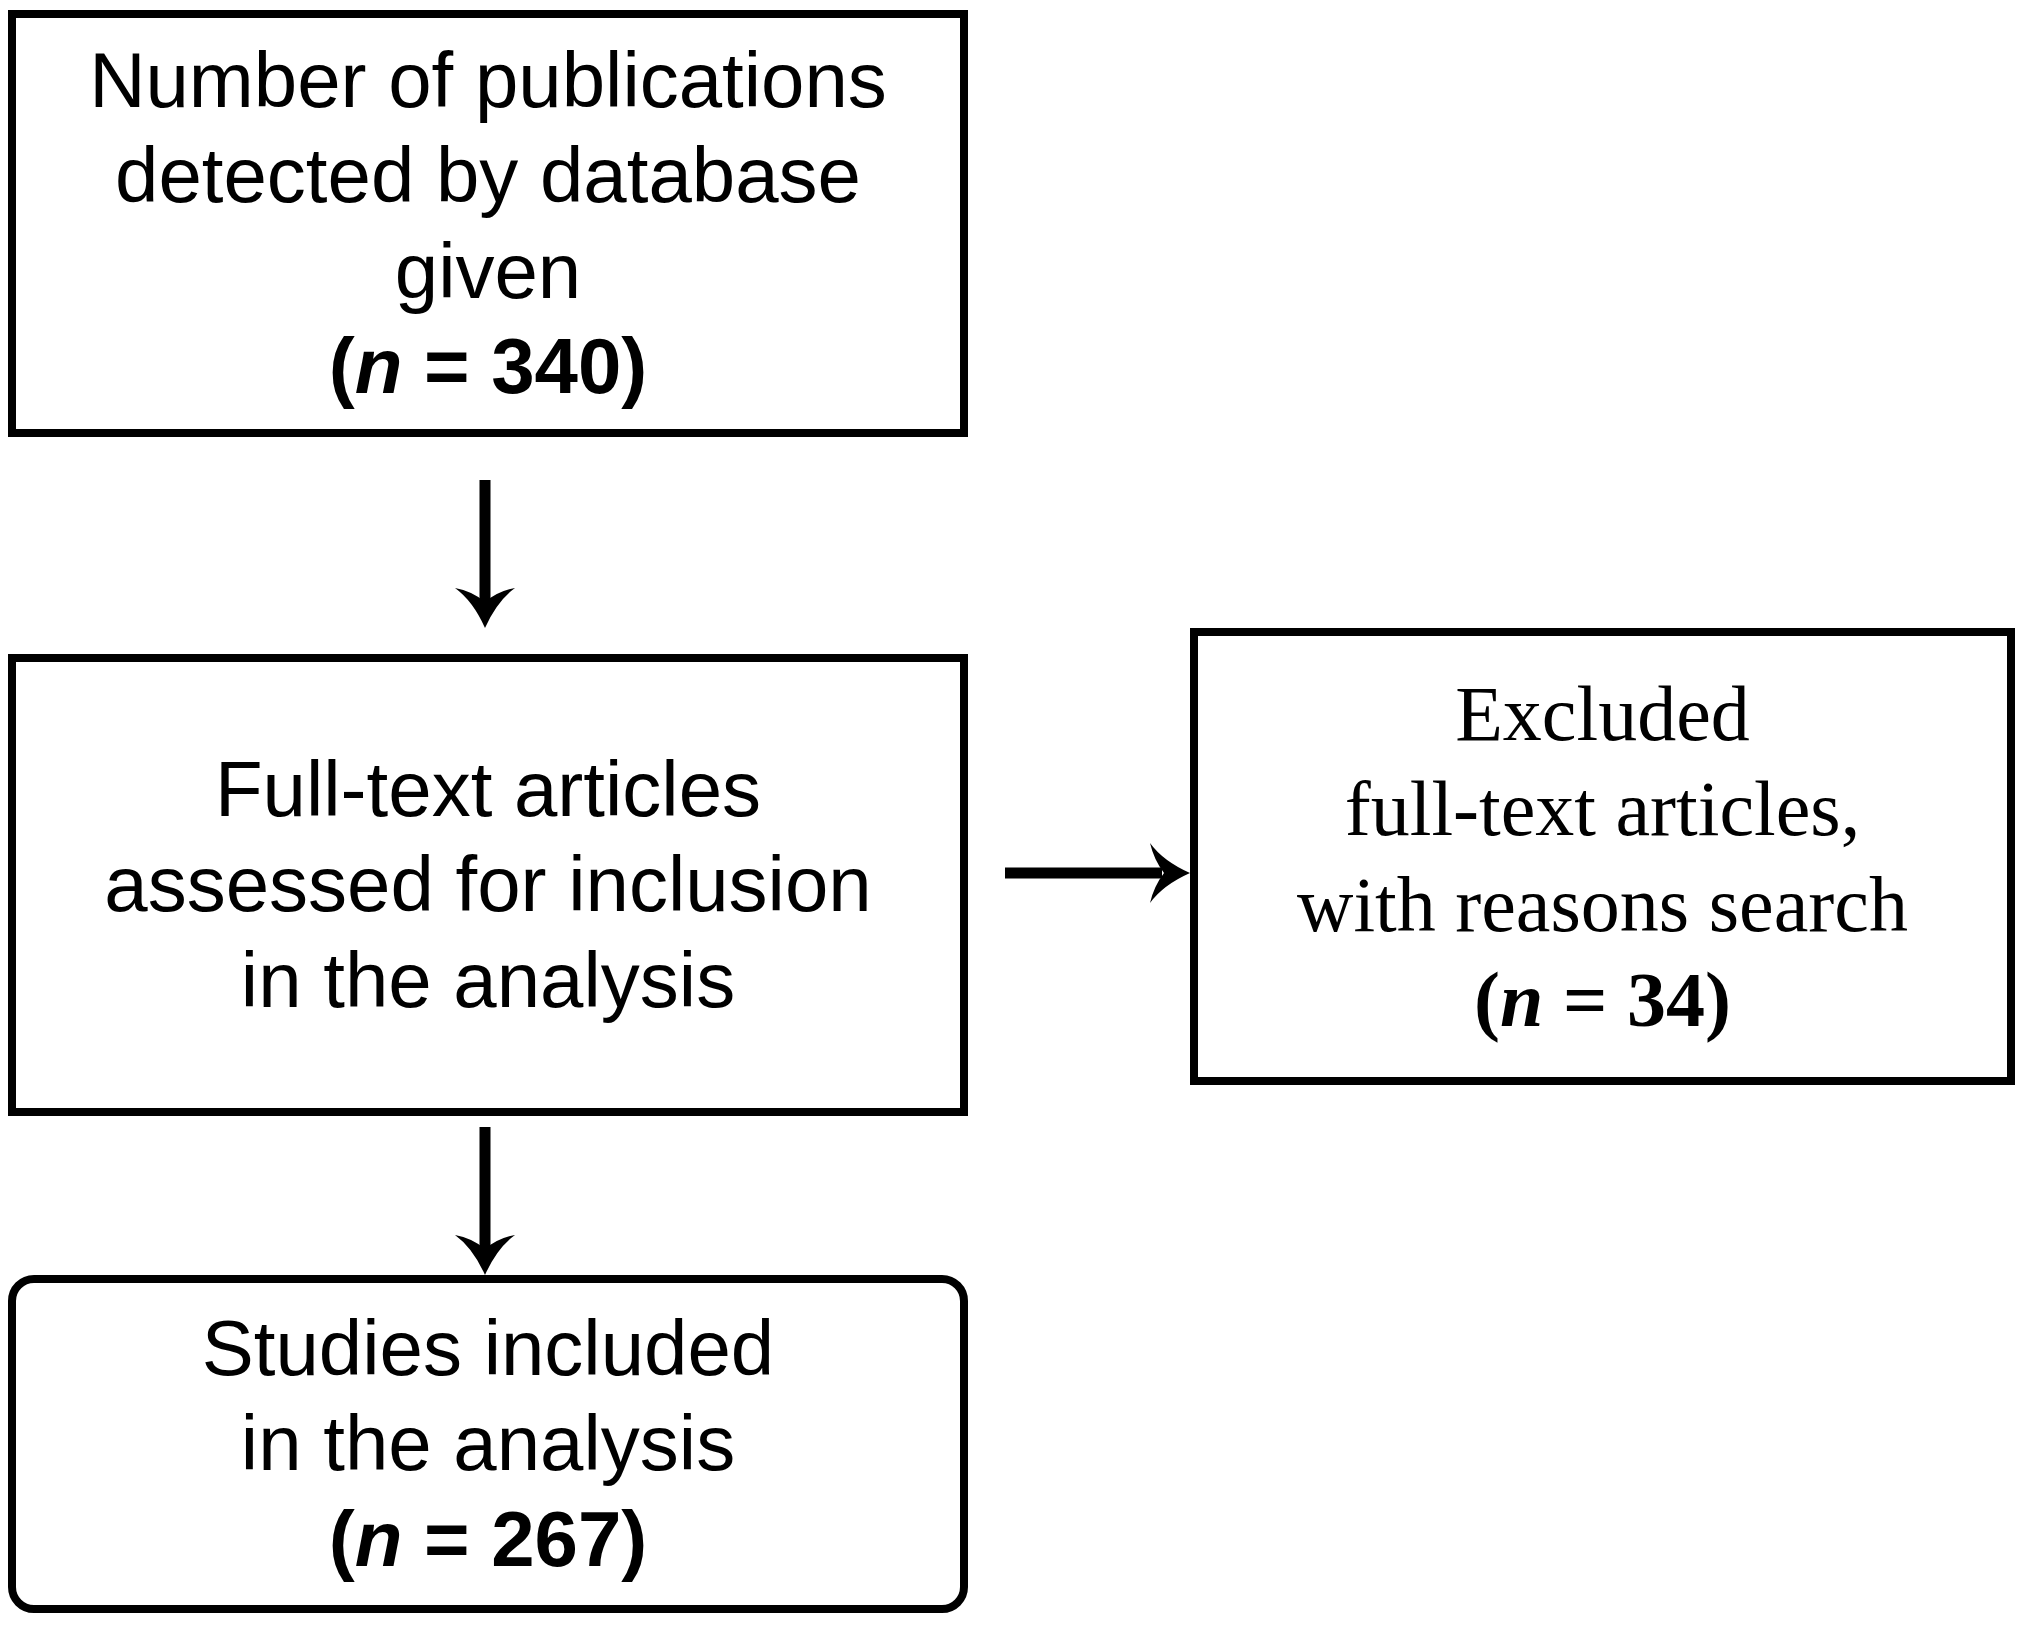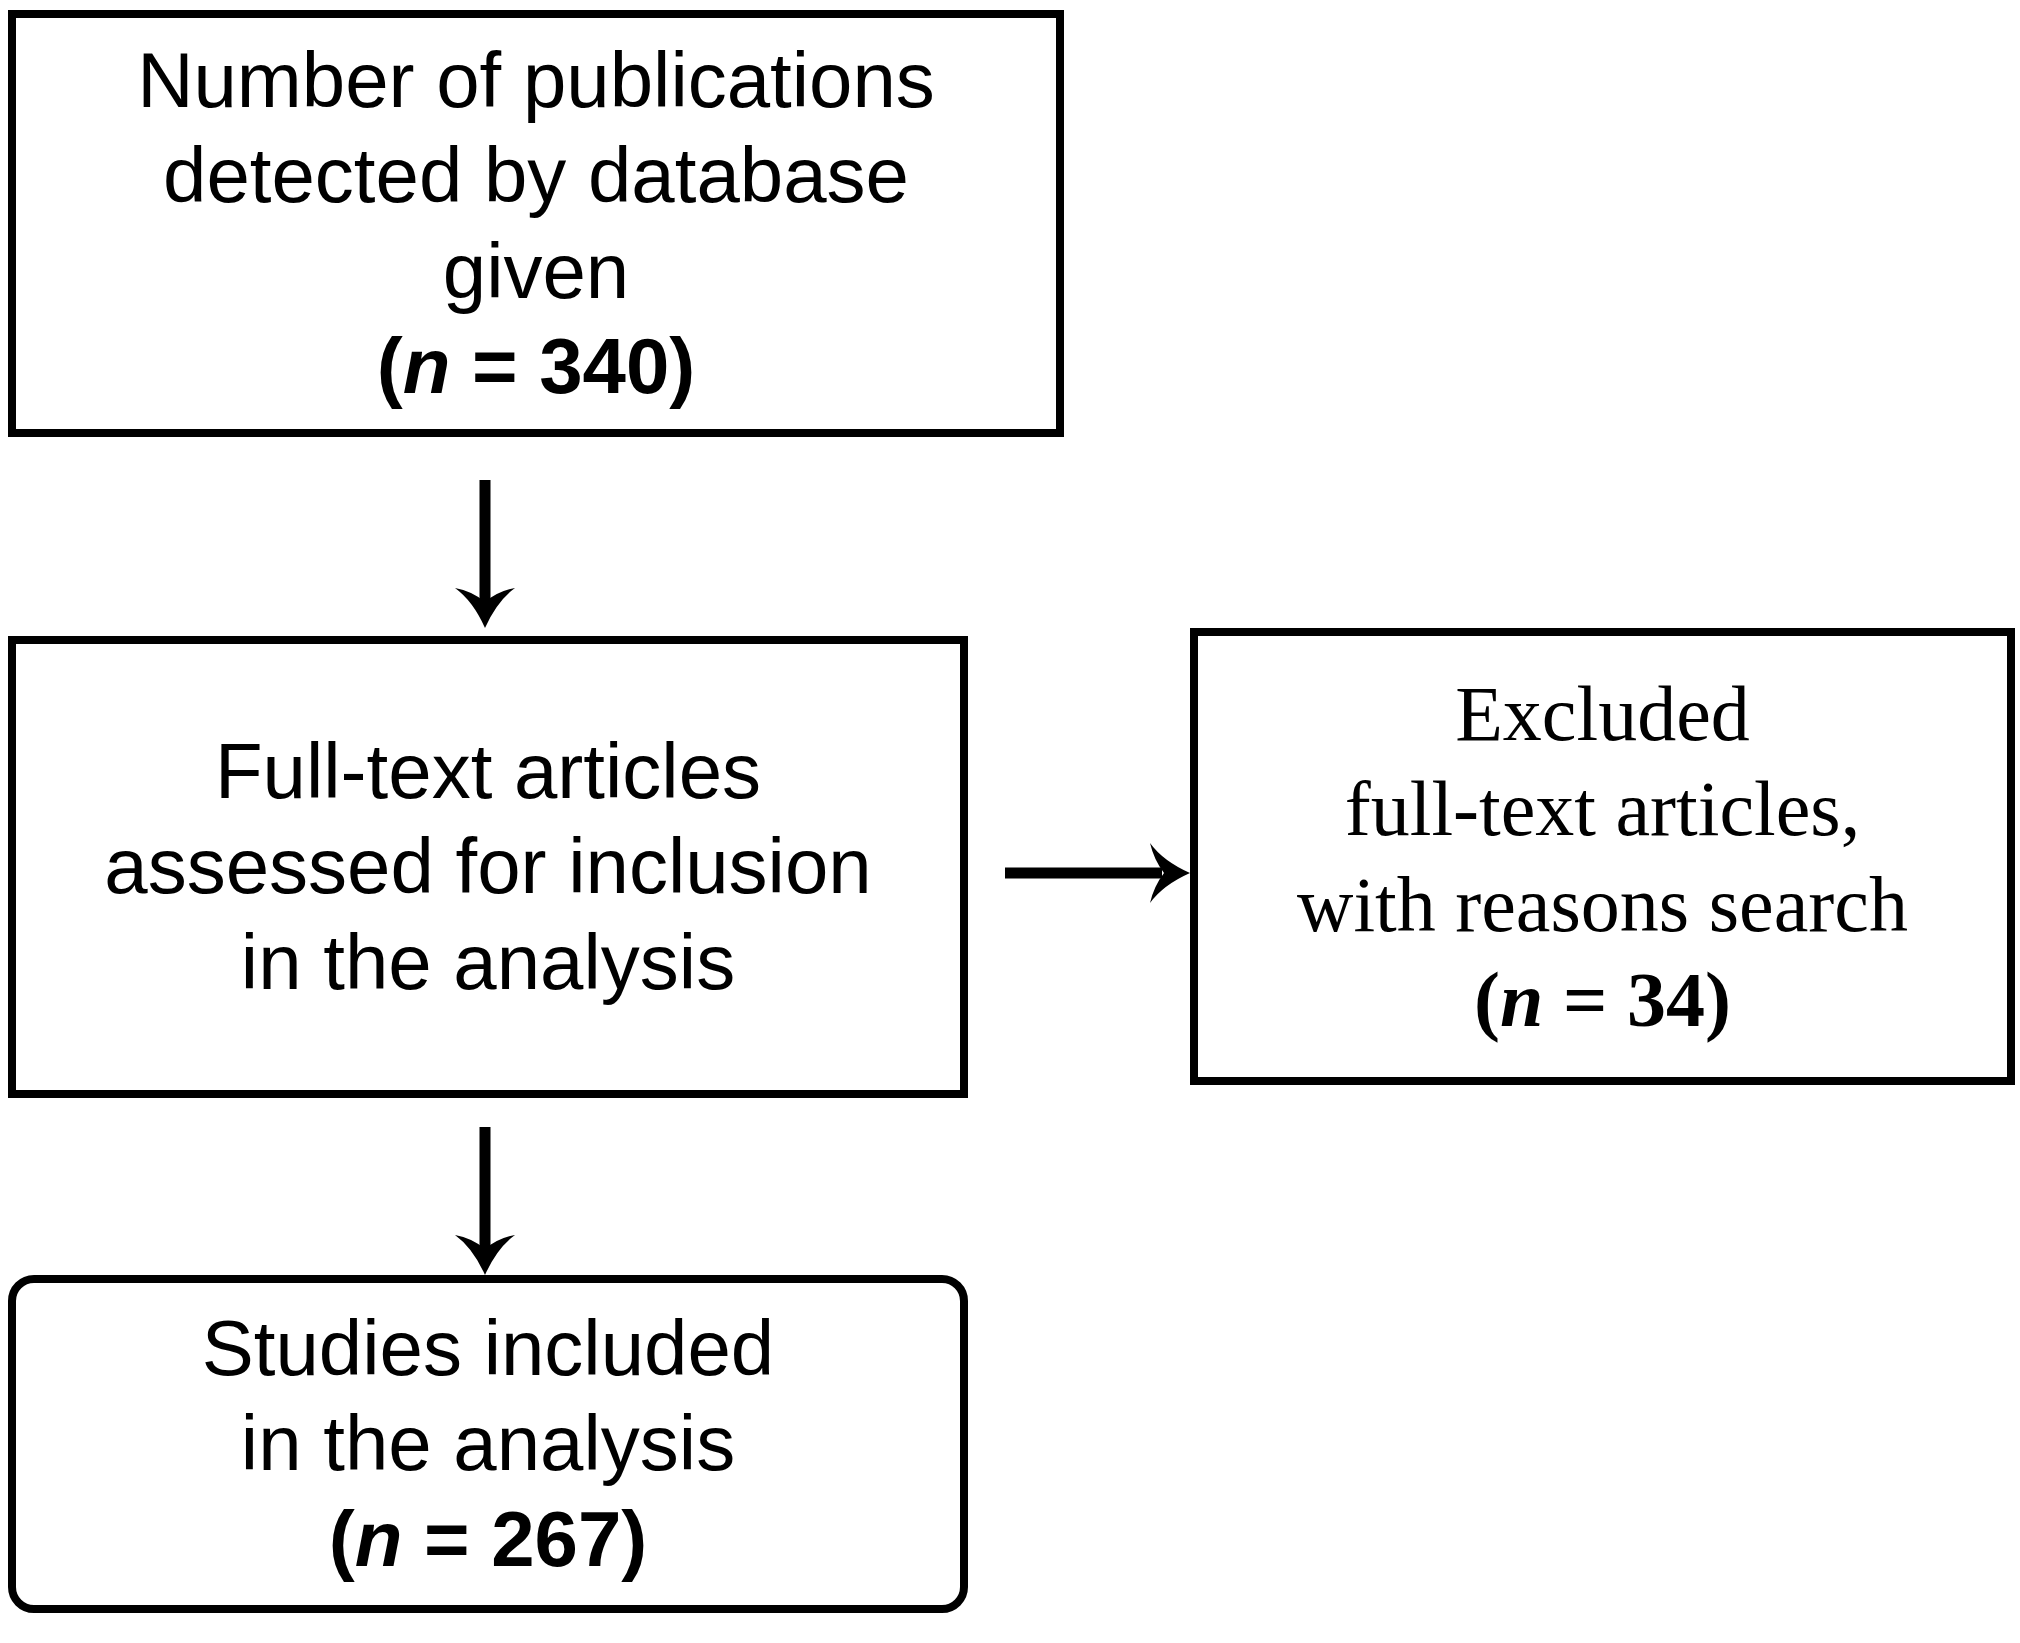--- a/index.html
+++ b/index.html
@@ -34,22 +34,22 @@
   .count-line {
     font-weight: bold;
   }
   .n-var {
     font-style: italic;
     font-weight: bold;
   }
   .arrow {
     position: absolute;
   }
-  #node-publications-detected { left: 8px;    top: 10px;   width: 1056px; height: 427px; }
-  #node-fulltext-assessed     { left: 8px;    top: 636px;  width: 960px; height: 462px; }
+  #node-publications-detected { left: 8px;    top: 10px;   width: 960px; height: 427px; }
+  #node-fulltext-assessed     { left: 8px;    top: 654px;  width: 960px; height: 462px; }
   #node-excluded              { left: 1190px; top: 628px;  width: 825px; height: 457px; font-family: Liberation Serif, serif; }
   #node-studies-included      { left: 8px;    top: 1275px; width: 960px; height: 338px; border-radius: 26px; }
   #arrow-down-1 { left: 450px;  top: 460px; }
   #arrow-down-2 { left: 450px;  top: 1107px; }
   #arrow-right-1 { left: 1005px; top: 838px; }
 </style>
 </head>
 <body>
 
 <div id="canvas">

